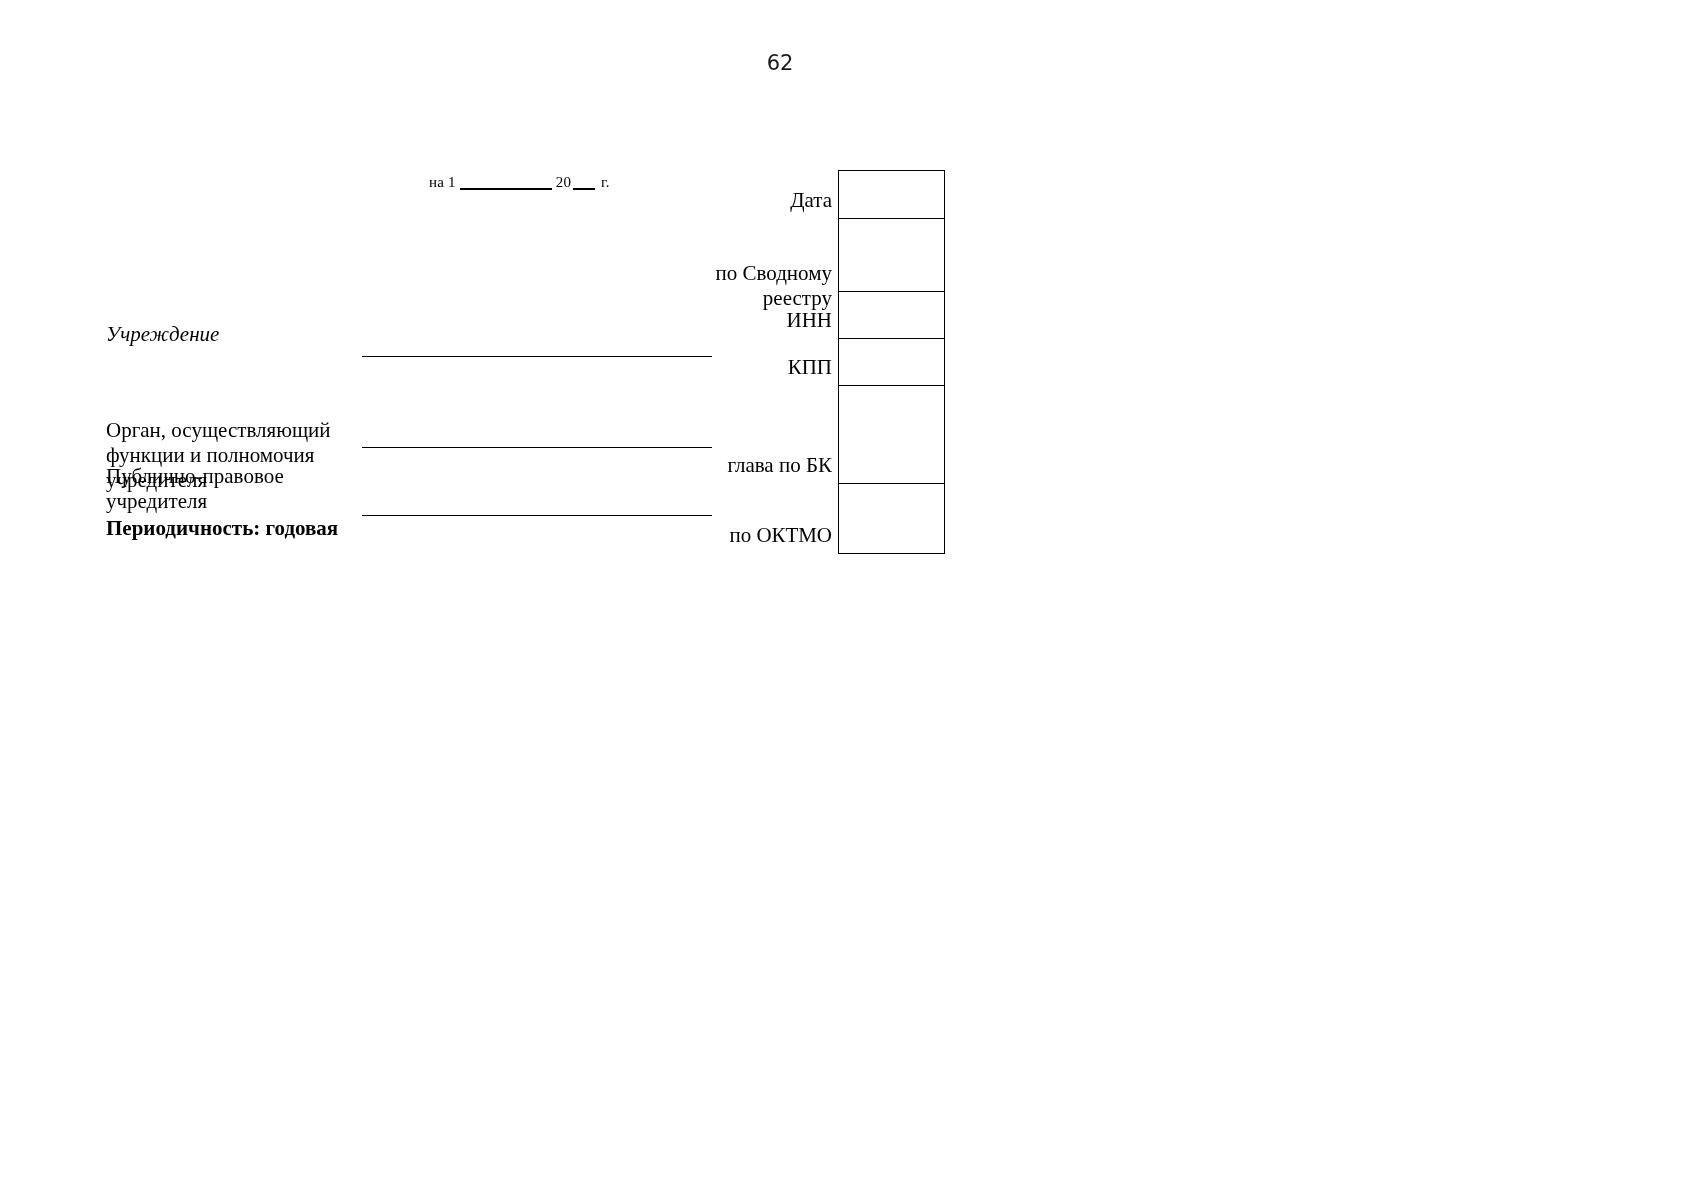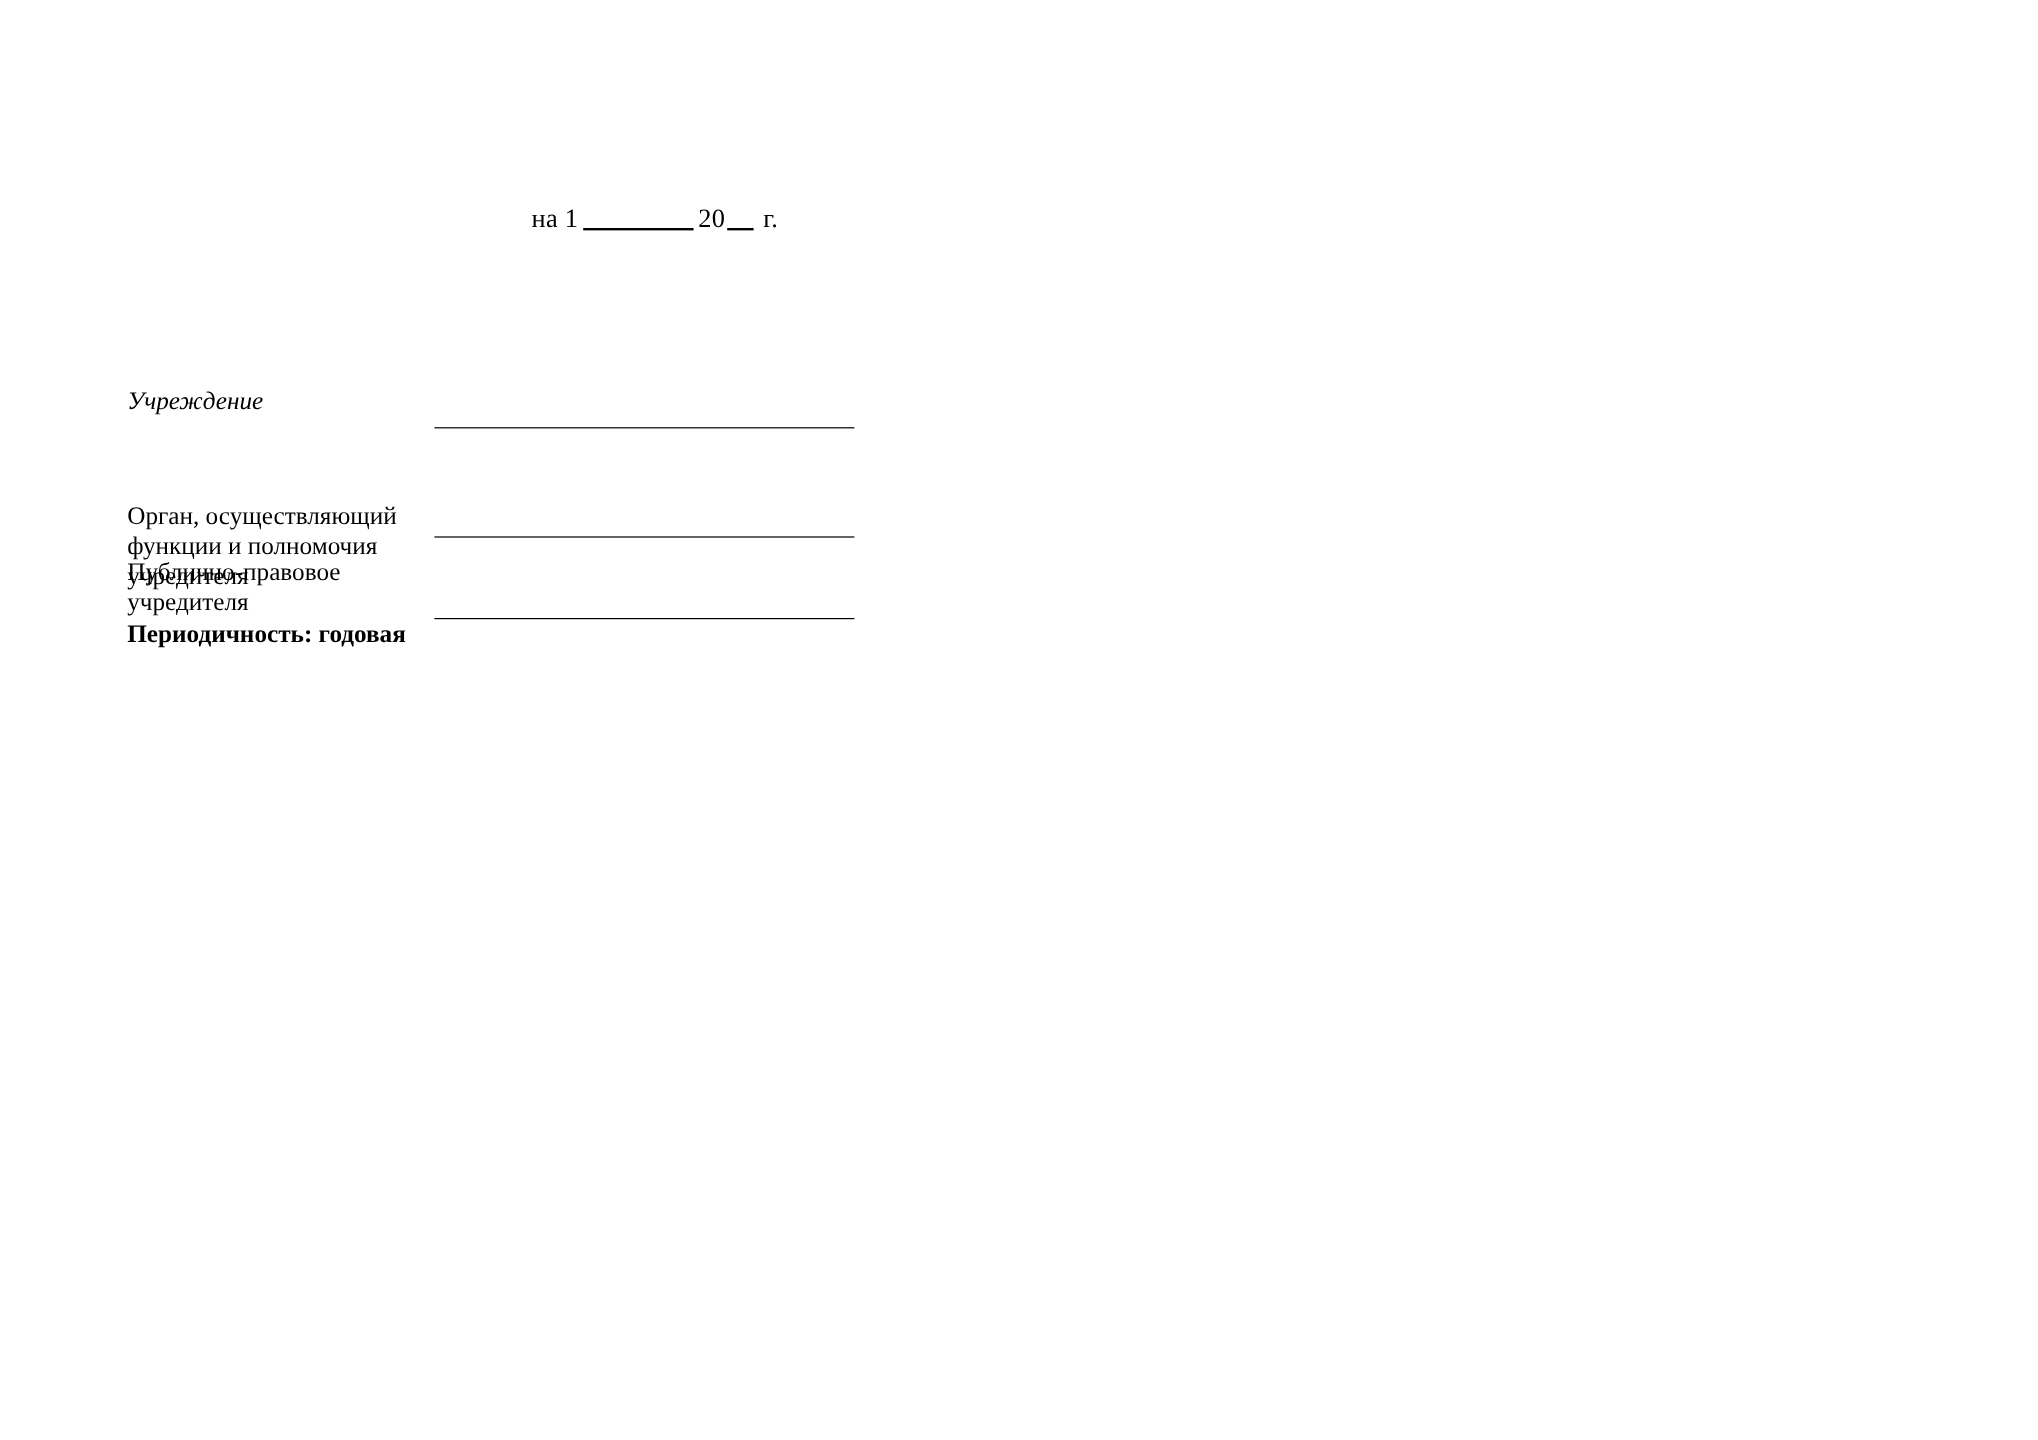--- a/index.html
+++ b/index.html
@@ -33,23 +33,23 @@
     text-align: center;
     font-family: "DejaVu Sans", "Liberation Sans", sans-serif;
     font-size: 21px;
     line-height: 26px;
     color: #1a1a1a;
   }
 
   
   .period-line {
     position: absolute;
-    left: 443px;
+    left: 429px;
     top: 168px;
-    font-size: 22px;
+    font-size: 15px;
     line-height: 28px;
     white-space: nowrap;
     letter-spacing: 0.2px;
   }
   .period-line .blank-long {
     display: inline-block;
     width: 92px;
     border-bottom: 2px solid #000;
     margin: 0 4px;
     vertical-align: -3px;
@@ -126,34 +126,54 @@
     box-sizing: border-box;
     border-bottom: 1.6px solid #000;
   }
   .code-cell.last { border-bottom: none; }
 </style>
 </head>
 <body>
 
 <div class="page">
 
+  <div class="page-number">62</div>
 
   <div class="period-line">
     <span>на 1</span><span class="blank-long"></span><span>20</span><span class="blank-short"></span>
     <span>г.</span>
   </div>
 
   <div class="left-labels">
     <div class="left-row left-row-institution">Учреждение</div>
     <div class="left-row left-row-founder" style="white-space: pre-line; margin-top: 48px;">Орган, осуществляющий
 функции и полномочия
 учредителя</div>
     <div class="left-row left-row-public-entity" style="white-space: pre-line;">Публично-правовое
 учредителя</div>
     <div class="left-row left-row-periodicity">Периодичность: годовая</div>
   </div>
 
   <div class="rule rule-institution"></div>
   <div class="rule rule-founder"></div>
   <div class="rule rule-public-entity"></div>
 
+  <div class="code-section">
+    <div id="code-labels">
+        <div class="code-label" style="top: 18px;">Дата</div>
+        <div class="code-label" style="top: 91px;">по Сводному
+реестру</div>
+        <div class="code-label" style="top: 138px;">ИНН</div>
+        <div class="code-label" style="top: 185px;">КПП</div>
+        <div class="code-label" style="top: 283px;">глава по БК</div>
+        <div class="code-label" style="top: 353px;">по ОКТМО</div>
+      </div>
+    <div class="code-boxes" id="code-boxes">
+        <div class="code-cell" style="top: 0px; height: 48px;"></div>
+        <div class="code-cell" style="top: 48px; height: 73px;"></div>
+        <div class="code-cell" style="top: 121px; height: 47px;"></div>
+        <div class="code-cell" style="top: 168px; height: 47px;"></div>
+        <div class="code-cell" style="top: 215px; height: 98px;"></div>
+        <div class="code-cell last" style="top: 313px; height: 70px;"></div>
+      </div>
+  </div>
 
 </div>
 
 </body></html>

